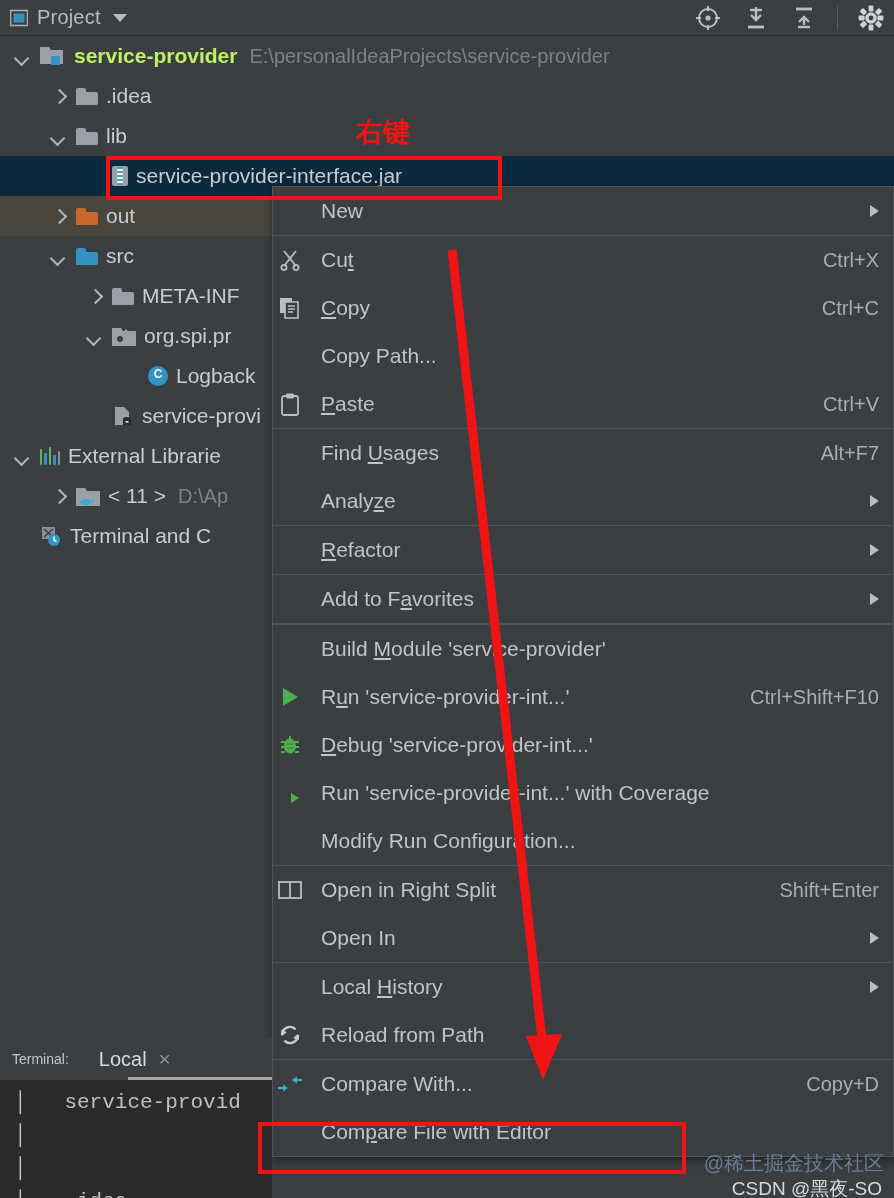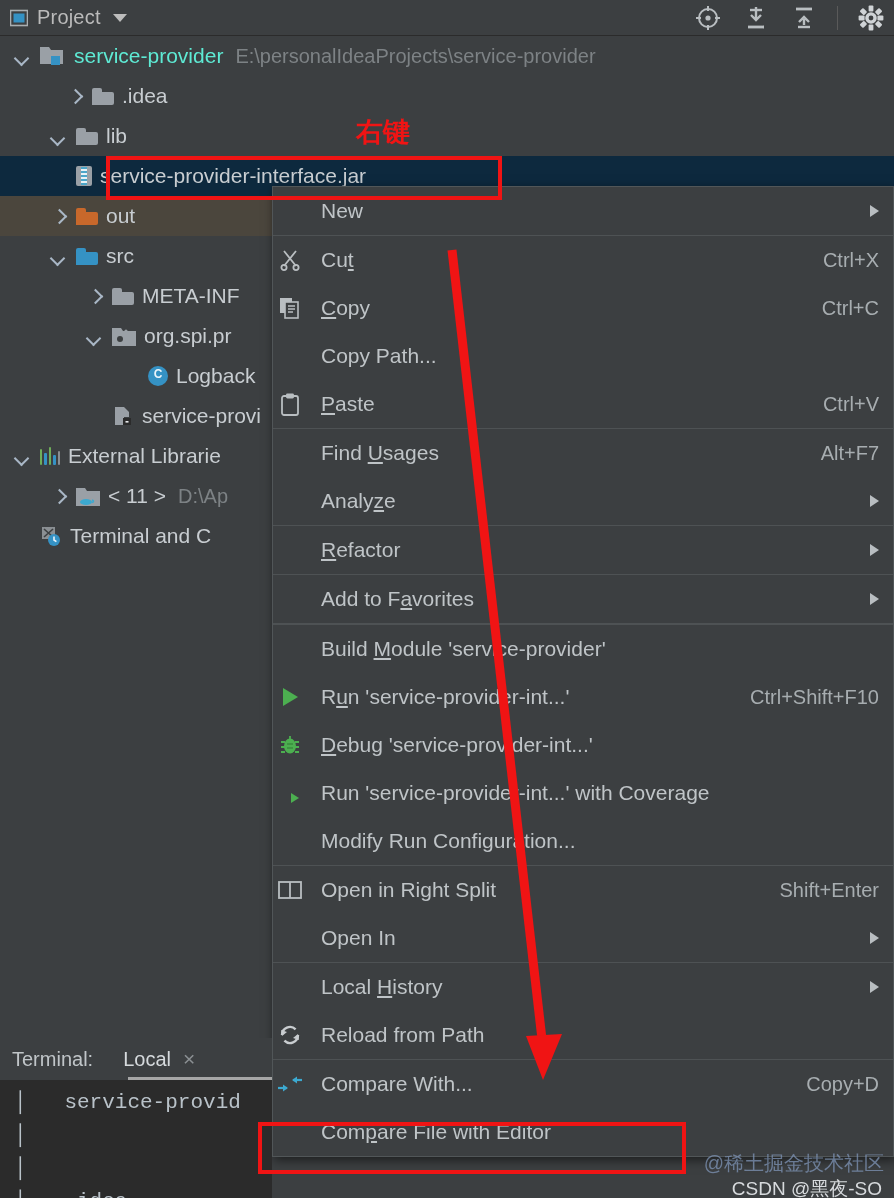--- a/index.html
+++ b/index.html
@@ -25,21 +25,21 @@
   .row.out-row{background:#4b463d;}
   .arrow{width:16px;height:16px;position:relative;flex:none;}
   .arrow.down::before{content:"";position:absolute;left:2px;top:5px;width:9px;height:9px;
        border-right:2px solid #a9b7c6;border-bottom:2px solid #a9b7c6;transform:rotate(45deg);}
   .arrow.right::before{content:"";position:absolute;left:4px;top:3px;width:9px;height:9px;
        border-right:2px solid #a9b7c6;border-top:2px solid #a9b7c6;transform:rotate(45deg);}
   .folder{width:22px;height:17px;position:relative;flex:none;}
   .folder i{position:absolute;left:0;bottom:0;width:22px;height:13px;border-radius:0 2px 2px 0;display:block;}
   .folder u{position:absolute;left:0;top:0;width:10px;height:5px;border-radius:2px 2px 0 0;display:block;}
   .label{font-size:21px;color:#c8cdd1;margin-left:8px;}
-  .label.bold{font-weight:normal;color:#5eead4;}
+  .label.bold{font-weight:bold;color:#bef264;}
   .path{font-size:20px;color:#7d8285;margin-left:12px;}
   .squig{border-bottom:2px wavy #d05050;}
   .jaricon{width:16px;height:20px;flex:none;position:relative;background:#9aa0a6;border-radius:2px;}
   .jaricon::after{content:"";position:absolute;left:5px;top:1px;width:6px;height:18px;
      background:repeating-linear-gradient(#4ba6c9 0 2px,#e8f2f6 2px 4px);}
   .classicon{width:20px;height:20px;border-radius:50%;background:#3592c4;flex:none;position:relative;}
   .classicon::after{content:"C";position:absolute;left:0;right:0;top:1px;text-align:center;
      font-size:12px;font-weight:bold;color:#eaf4fa;}
   .extlib{width:20px;height:18px;flex:none;display:flex;align-items:flex-end;gap:2px;}
   .extlib b{display:block;width:3px;border-radius:1px;}
@@ -55,21 +55,21 @@
        border-bottom:6px solid transparent;border-left:9px solid #b9bec1;}
   .msep{height:1px;background:#4e5254;margin:0;}
   .mnem{text-decoration:underline;}
 
   
   .ic{display:block;position:relative;}
 
   
   #terminal{position:absolute;left:0;top:1038px;width:272px;height:160px;background:#2b2b2b;overflow:hidden;}
   #term-head{height:42px;background:#3c3f41;display:flex;align-items:center;position:relative;}
-  #term-head .tlabel{font-size:20px;color:#c0c5c8;margin-left:12px;}
+  #term-head .tlabel{font-size:14px;color:#c0c5c8;margin-left:12px;}
   #term-head .ttab{font-size:20px;color:#d6dadd;margin-left:30px;}
   #term-head .tclose{font-size:21px;color:#8b9093;margin-left:12px;}
   #term-underline{position:absolute;left:128px;bottom:0;width:144px;height:3px;background:#a6a6a6;}
   #term-body{font-family:"Liberation Mono",monospace;font-size:21px;color:#b9c2c9;padding:6px 0 0 14px;line-height:33px;white-space:pre;}
 
   
   .redbox{position:absolute;border:4px solid #f01414;box-sizing:border-box;pointer-events:none;}
   #ann-rightclick{position:absolute;left:356px;top:114px;font-size:27px;color:#f01414;font-weight:bold;}
   #arrow-svg{position:absolute;left:0;top:0;width:894px;height:1198px;pointer-events:none;}
   #wm-gold{position:absolute;right:10px;top:1150px;font-size:20px;color:#7e94b6;opacity:.75;}
@@ -136,41 +136,41 @@
         <span class="arrow down"></span>
         <span style="margin-left: 10px; display: flex; align-items: center;">
           <svg width="26" height="21" viewBox="0 0 26 21">
             <path d="M0 1h9l2 3h12v14H0z" fill="#9aa0a6"></path>
             <rect x="11" y="10" width="9" height="9" fill="#3592c4"></rect>
           </svg>
         </span>
         <span class="label bold squig">service-provider</span>
         <span class="path">E:\personalIdeaProjects\service-provider</span>
       </div>
-      <div class="row" style="padding-left: 66px;">
+      <div class="row" style="padding-left: 50px;">
         <span class="arrow right"></span>
         <span style="margin-left: 10px; display: flex; align-items: center;">
           <span class="folder">
             <u style="background:#9aa0a6"></u>
             <i style="background:#9aa0a6"></i>
           </span>
         </span>
         <span class="label">.idea</span>
       </div>
       <div class="row" style="padding-left: 50px;">
         <span class="arrow down"></span>
         <span style="margin-left: 10px; display: flex; align-items: center;">
           <span class="folder">
             <u style="background:#9aa0a6"></u>
             <i style="background:#9aa0a6"></i>
           </span>
         </span>
         <span class="label">lib</span>
       </div>
-      <div class="row sel-jar" style="padding-left: 50px;">
+      <div class="row sel-jar" style="padding-left: 86px;">
         <span class="arrow "></span>
         <span style="margin-left: 10px; display: flex; align-items: center;">
           <span class="jaricon"></span>
         </span>
         <span class="label">service-provider-interface.jar</span>
       </div>
       <div class="row out-row" style="padding-left: 50px;">
         <span class="arrow right"></span>
         <span style="margin-left: 10px; display: flex; align-items: center;">
           <span class="folder">

